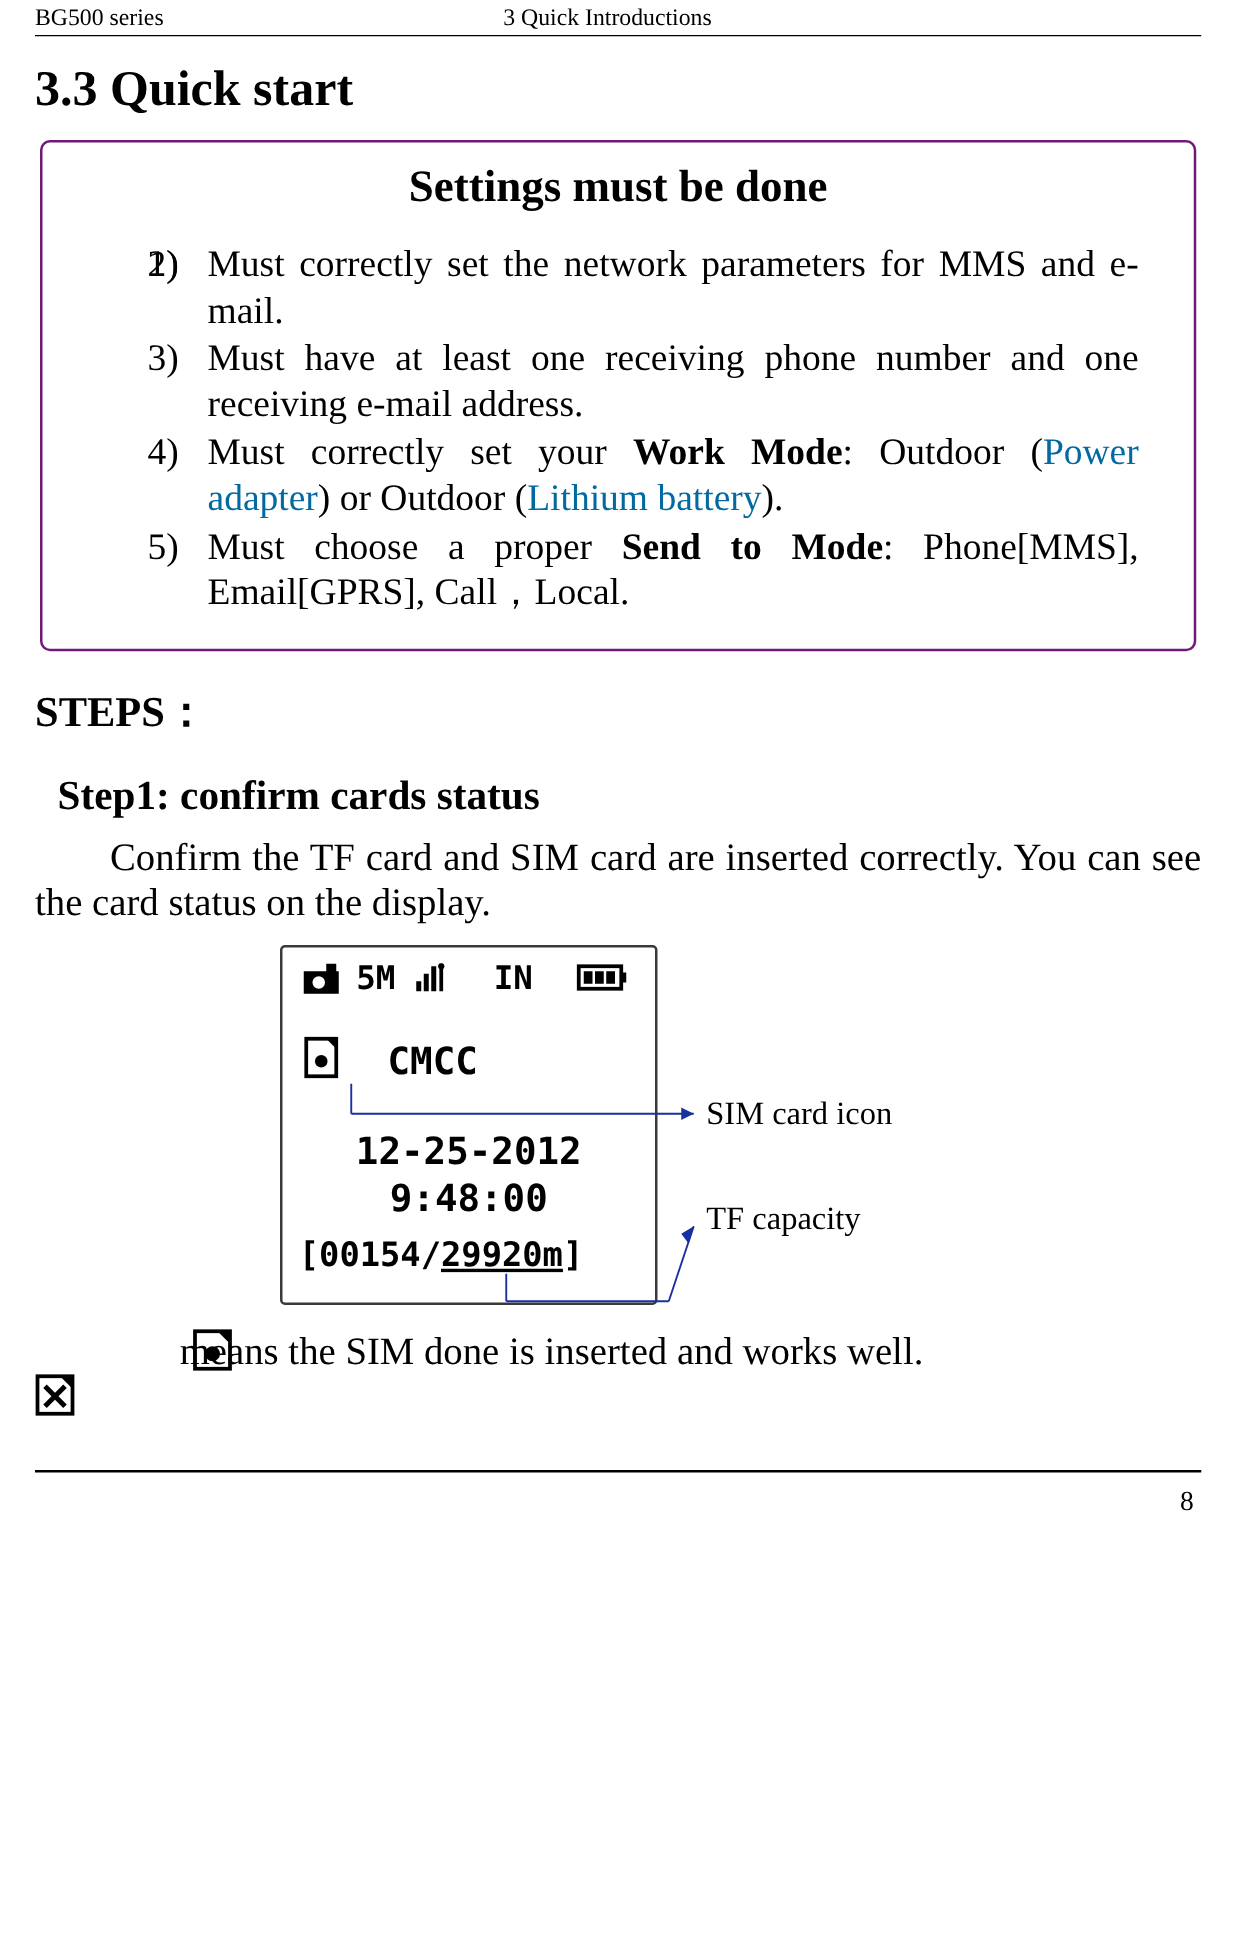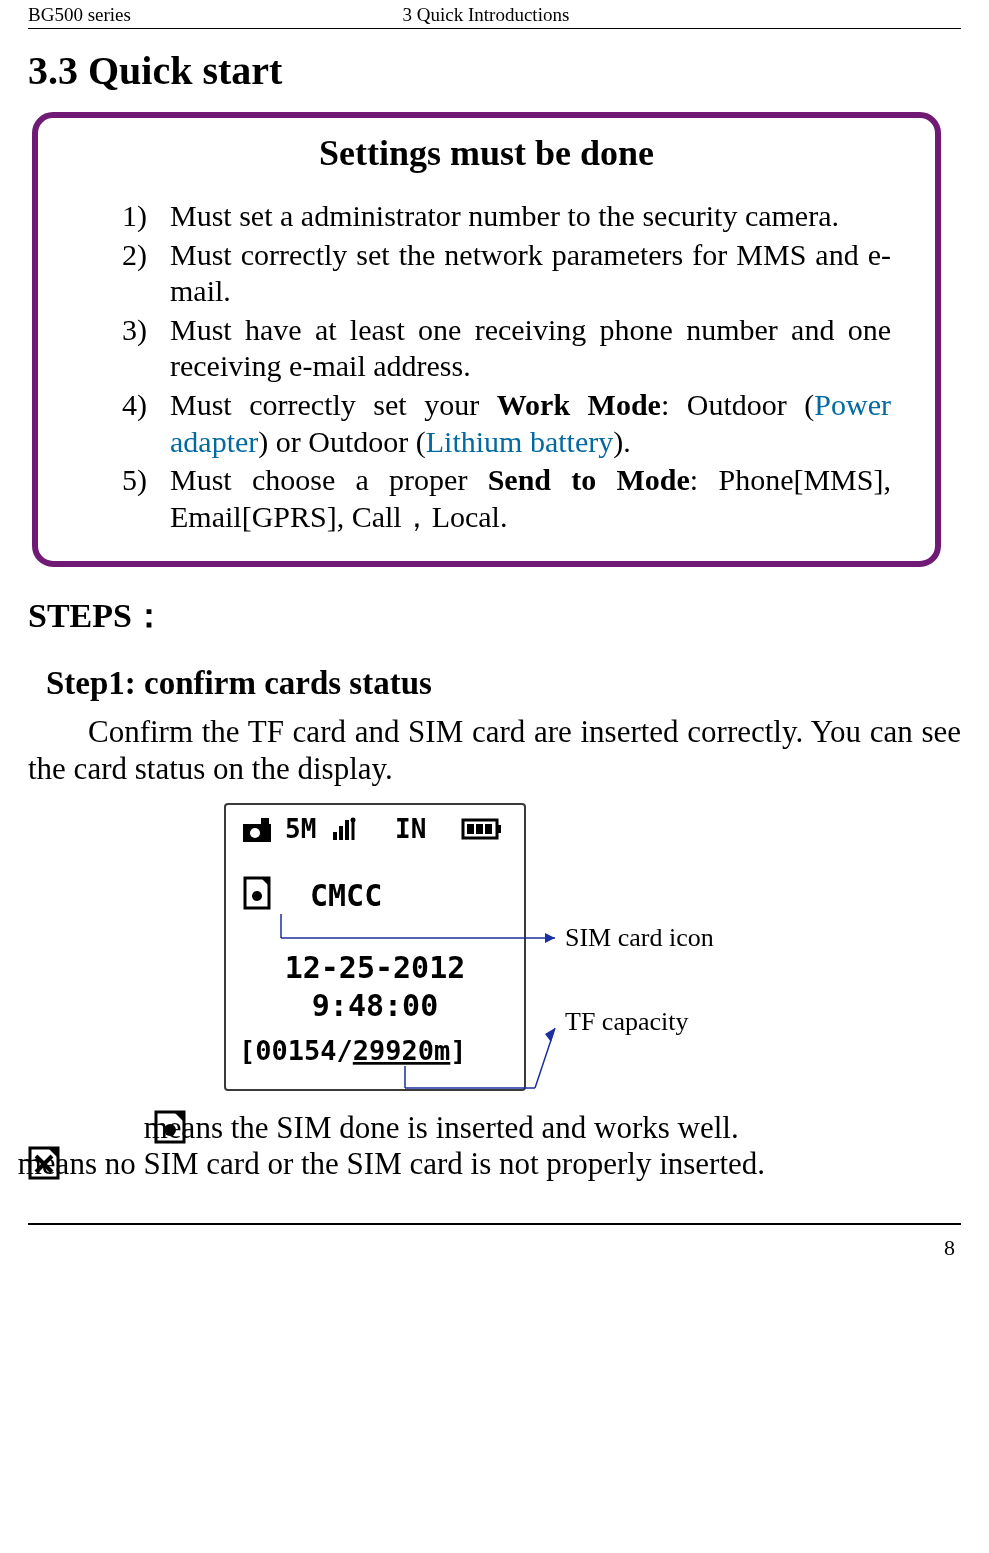--- a/index.html
+++ b/index.html
@@ -24,24 +24,24 @@
     border: none;
     border-top: 1.5px solid #000;
     margin: 0 0 18px 0;
   }
   .section-heading {
     font-size: 40px;
     font-weight: bold;
     margin: 0 0 18px 0;
   }
   .callout {
-    border: 6px solid #701a75;
-    border-radius: 21px;
+    border: 2px solid #701a75;
+    border-radius: 8px;
     padding: 14px 44px 24px 44px;
-    margin: 0 20px 26px 4px;
+    margin: 0 4px 26px 4px;
   }
   .callout-title {
     text-align: center;
     font-size: 36px;
     font-weight: bold;
     margin: 0 0 24px 0;
   }
   ol.settings-list {
     list-style: none;
     padding: 0 0 0 40px;
@@ -120,21 +120,20 @@
   </div>
   <hr class="header-rule">
 
   <div class="section-heading">3.3  Quick start</div>
 
   <div class="callout">
     <div class="callout-title">Settings must be done</div>
     <ol class="settings-list">
       <li>
         <span class="num">1)</span>
-        <span>Must set a administrator number to the security camera.</span>
       </li>
       <li>
         <span class="num">2)</span>
         <span>Must correctly set the network parameters for MMS and e-mail.</span>
       </li>
       <li>
         <span class="num">3)</span>
         <span>Must have at least one receiving phone number and one receiving e-mail address.</span>
       </li>
       <li>
@@ -219,21 +218,20 @@
     <span> means the SIM done is inserted and works well.</span>
     <br>
     <span class="icon-box" style="margin-left:-60px;">
       <svg width="36" height="34" viewBox="0 0 36 34">
         <rect x="2" y="2" width="28" height="30" fill="none" stroke="#000" stroke-width="3"></rect>
         <polygon points="30,2 30,12 20,2" fill="#000"></polygon>
         <line x1="8" y1="10" x2="24" y2="26" stroke="#000" stroke-width="4"></line>
         <line x1="24" y1="10" x2="8" y2="26" stroke="#000" stroke-width="4"></line>
       </svg>
     </span>
-    <span> means no SIM card or the SIM card is not properly inserted.</span>
   </p>
 
 
   <div class="footer">
     <span>8</span>
   </div>
 
 </div>
 
 </body></html>

